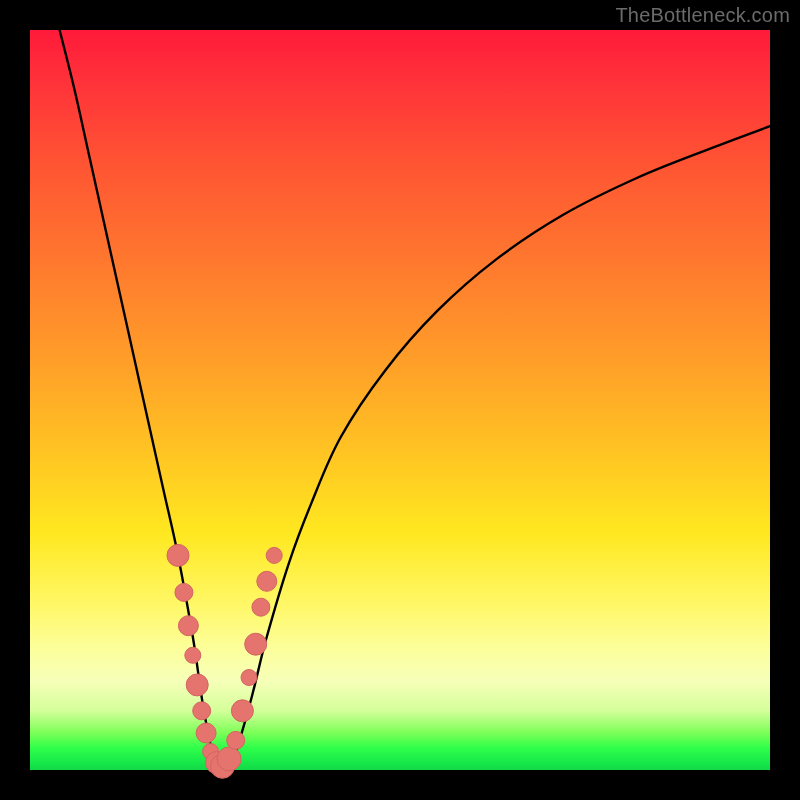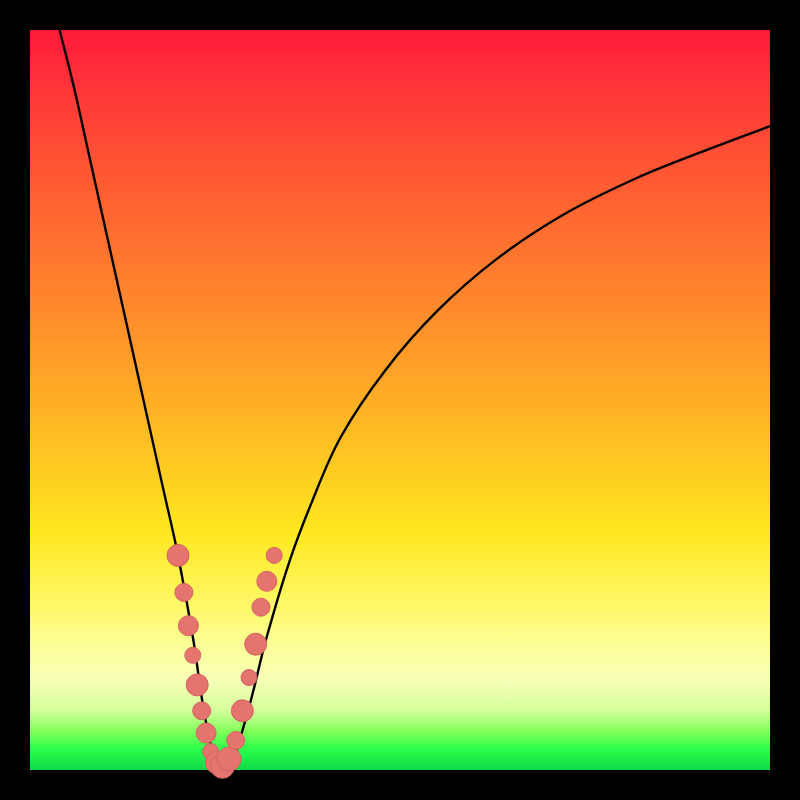--- a/index.html
+++ b/index.html
@@ -62,20 +62,21 @@
     width: 740px;
     height: 740px;
     overflow: visible;
   }
 </style>
 </head>
 <body>
 
 <div class="frame">
 
+  <div class="watermark">TheBottleneck.com</div>
 
   <div class="plot-area">
     <svg class="curves" viewBox="0 0 740 740" preserveAspectRatio="none">
       <path id="curve-path" fill="none" stroke="#000" stroke-width="2.4" stroke-linecap="round" stroke-linejoin="round" d="M 29.6 0.0 C 32.3 10.7, 39.1 36.6, 44.4 59.2 C 49.7 81.8, 53.9 101.8, 59.2 125.8 C 64.5 149.8, 68.7 168.4, 74.0 192.4 C 79.3 216.4, 83.5 235.0, 88.8 259.0 C 94.1 283.0, 98.3 301.6, 103.6 325.6 C 108.9 349.6, 113.1 368.2, 118.4 392.2 C 123.7 416.2, 127.9 434.8, 133.2 458.8 C 138.5 482.8, 142.7 498.8, 148.0 525.4 C 153.3 552.0, 158.1 578.8, 162.8 606.8 C 167.5 634.8, 169.9 658.2, 173.9 680.8 C 177.9 703.4, 181.7 721.9, 185.0 732.6 C 188.3 743.3, 189.7 739.3, 192.4 740.0 C 195.1 740.7, 197.1 740.3, 199.8 736.3 C 202.5 732.3, 203.2 730.5, 207.2 717.8 C 211.2 705.1, 216.7 686.0, 222.0 666.0 C 227.3 646.0, 230.1 630.8, 236.8 606.8 C 243.5 582.8, 251.0 556.8, 259.0 532.8 C 267.0 508.8, 271.9 496.2, 281.2 473.6 C 290.5 451.0, 297.5 431.0, 310.8 407.0 C 324.1 383.0, 337.9 363.0, 355.2 340.4 C 372.5 317.8, 387.0 301.2, 407.0 281.2 C 427.0 261.2, 443.6 246.7, 466.2 229.4 C 488.8 212.1, 507.5 199.7, 532.8 185.0 C 558.1 170.3, 580.2 160.0, 606.8 148.0 C 633.4 136.0, 656.8 127.7, 680.8 118.4 C 704.8 109.1, 729.3 100.2, 740.0 96.2"></path>
       <g id="markers-g">
           <circle cx="148.0" cy="525.4" r="11" fill="#e5736e" stroke="#d26560" stroke-width="1"></circle>
           <circle cx="153.9" cy="562.4" r="9" fill="#e5736e" stroke="#d26560" stroke-width="1"></circle>
           <circle cx="158.4" cy="595.7" r="10" fill="#e5736e" stroke="#d26560" stroke-width="1"></circle>
           <circle cx="162.8" cy="625.3" r="8" fill="#e5736e" stroke="#d26560" stroke-width="1"></circle>
           <circle cx="167.2" cy="654.9" r="11" fill="#e5736e" stroke="#d26560" stroke-width="1"></circle>

